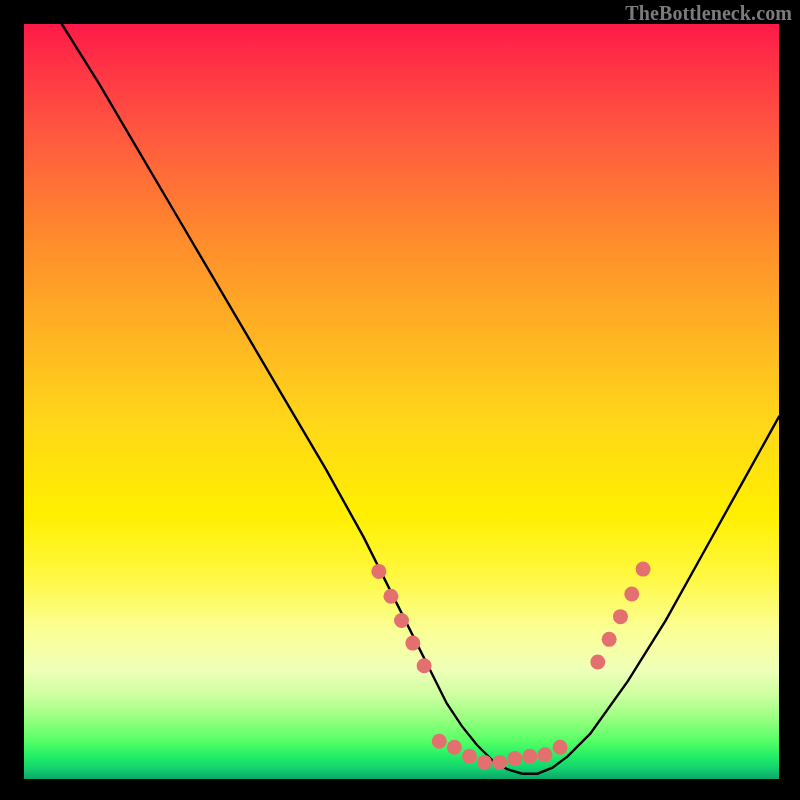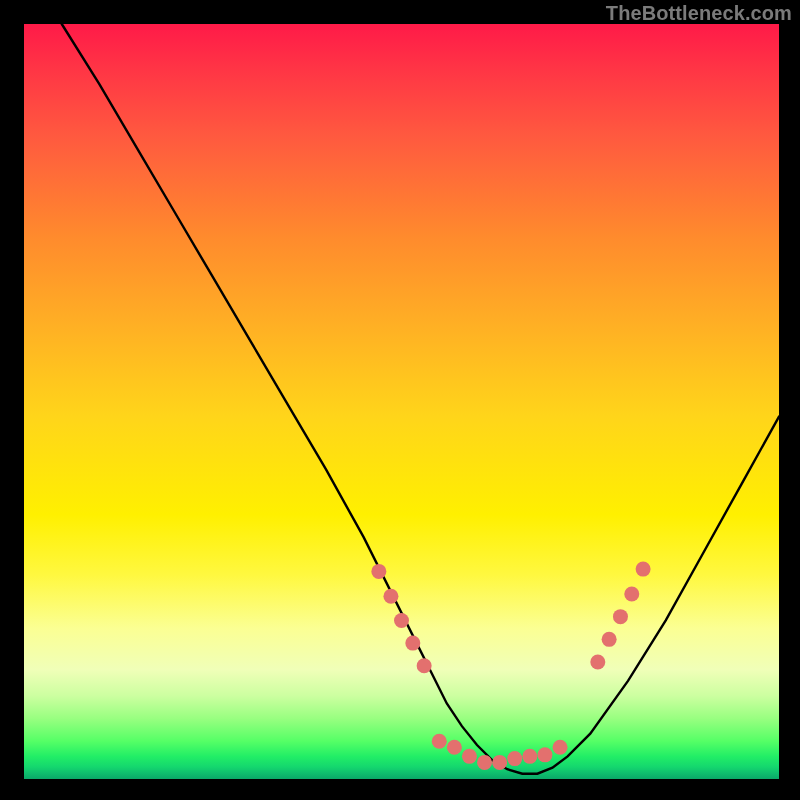--- a/index.html
+++ b/index.html
@@ -47,21 +47,21 @@
     left: 24px;
     top: 24px;
     width: 755px;
     height: 755px;
     overflow: visible;
   }
   .watermark {
     position: absolute;
     top: 2px;
     right: 8px;
-    font-family: Liberation Sans, sans-serif;
+    font-family: Liberation Serif, serif;
     font-size: 20px;
     font-weight: 600;
     color: #7b7b7b;
     letter-spacing: 0.1px;
   }
 </style>
 </head>
 <body>
 
 <div class="stage">

